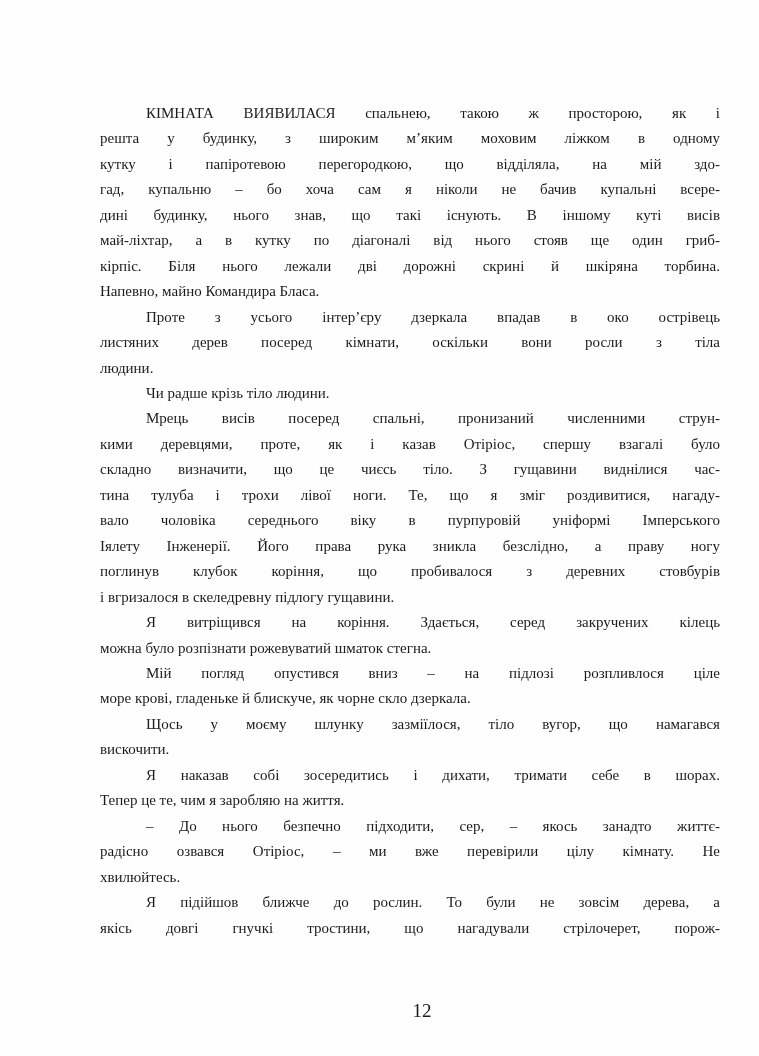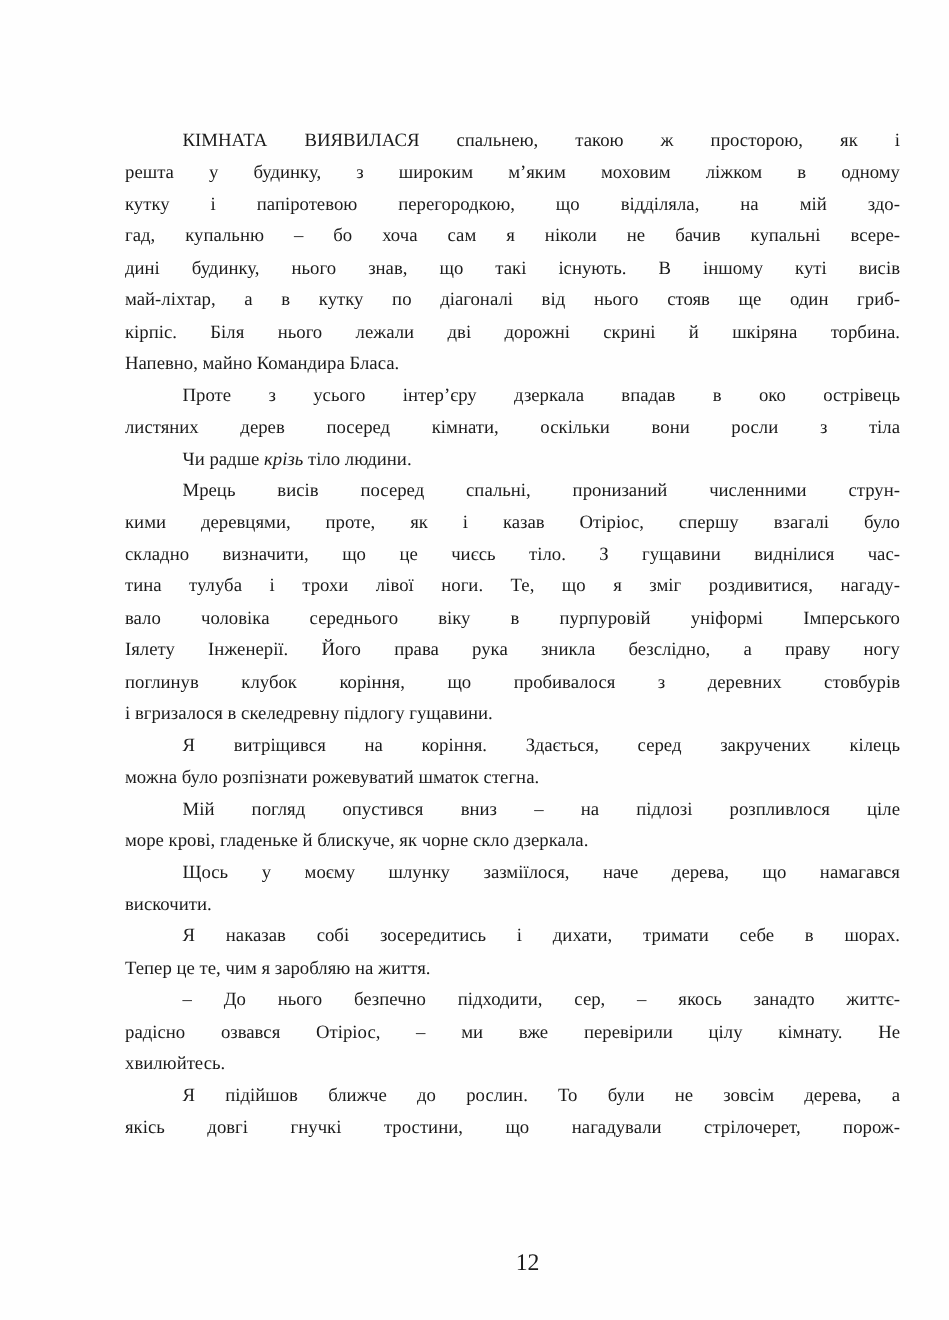--- a/index.html
+++ b/index.html
@@ -29,21 +29,20 @@
     text-align-last: justify;
     white-space: normal;
   }
   .line.last {
     text-align-last: auto;
   }
   .line.first {
     text-indent: 46px;
   }
   .italic {
-    font-style: italic;
   }
   .page-number {
     position: absolute;
     left: 112px;
     top: 950px;
     width: 620px;
     text-align: center;
     font-size: 19px;
     line-height: 25px;
     margin-top: 48px;
@@ -57,34 +56,35 @@
       <div class="line first"><span>КІМНАТА ВИЯВИЛАСЯ спальнею, такою ж просторою, як і</span></div>
       <div class="line"><span>решта у будинку, з широким м’яким моховим ліжком в одному</span></div>
       <div class="line"><span>кутку і папіротевою перегородкою, що відділяла, на мій здо-</span></div>
       <div class="line"><span>гад, купальню – бо хоча сам я ніколи не бачив купальні всере-</span></div>
       <div class="line"><span>дині будинку, нього знав, що такі існують. В іншому куті висів</span></div>
       <div class="line"><span>май-ліхтар, а в кутку по діагоналі від нього стояв ще один гриб-</span></div>
       <div class="line"><span>кірпіс. Біля нього лежали дві дорожні скрині й шкіряна торбина.</span></div>
       <div class="line last"><span>Напевно, майно Командира Бласа.</span></div>
       <div class="line first"><span>Проте з усього інтер’єру дзеркала впадав в око острівець</span></div>
       <div class="line"><span>листяних дерев посеред кімнати, оскільки вони росли з тіла</span></div>
+      <div class="line last"><span>людини.</span></div>
       <div class="line first last"><span>Чи радше </span><span class="italic">крізь</span><span> тіло людини.</span></div>
       <div class="line first"><span>Мрець висів посеред спальні, пронизаний численними струн-</span></div>
       <div class="line"><span>кими деревцями, проте, як і казав Отіріос, спершу взагалі було</span></div>
       <div class="line"><span>складно визначити, що це чиєсь тіло. З гущавини виднілися час-</span></div>
       <div class="line"><span>тина тулуба і трохи лівої ноги. Те, що я зміг роздивитися, нагаду-</span></div>
       <div class="line"><span>вало чоловіка середнього віку в пурпуровій уніформі Імперського</span></div>
       <div class="line"><span>Іялету Інженерії. Його права рука зникла безслідно, а праву ногу</span></div>
       <div class="line"><span>поглинув клубок коріння, що пробивалося з деревних стовбурів</span></div>
       <div class="line last"><span>і вгризалося в скеледревну підлогу гущавини.</span></div>
       <div class="line first"><span>Я витріщився на коріння. Здається, серед закручених кілець</span></div>
       <div class="line last"><span>можна було розпізнати рожевуватий шматок стегна.</span></div>
       <div class="line first"><span>Мій погляд опустився вниз – на підлозі розпливлося ціле</span></div>
       <div class="line last"><span>море крові, гладеньке й блискуче, як чорне скло дзеркала.</span></div>
-      <div class="line first"><span>Щось у моєму шлунку зазміїлося, наче дерева, що намагався</span></div>
+      <div class="line first"><span>Щось у моєму шлунку зазміїлося, тіло вугор, що намагався</span></div>
       <div class="line last"><span>вискочити.</span></div>
       <div class="line first"><span>Я наказав собі зосередитись і дихати, тримати себе в шорах.</span></div>
       <div class="line last"><span>Тепер це те, чим я заробляю на життя.</span></div>
       <div class="line first"><span>– До нього безпечно підходити, сер, – якось занадто життє-</span></div>
       <div class="line"><span>радісно озвався Отіріос, – ми вже перевірили цілу кімнату. Не</span></div>
       <div class="line last"><span>хвилюйтесь.</span></div>
       <div class="line first"><span>Я підійшов ближче до рослин. То були не зовсім дерева, а</span></div>
       <div class="line"><span>якісь довгі гнучкі тростини, що нагадували стрілочерет, порож-</span></div>
     </div>
   <div class="page-number">12</div>

